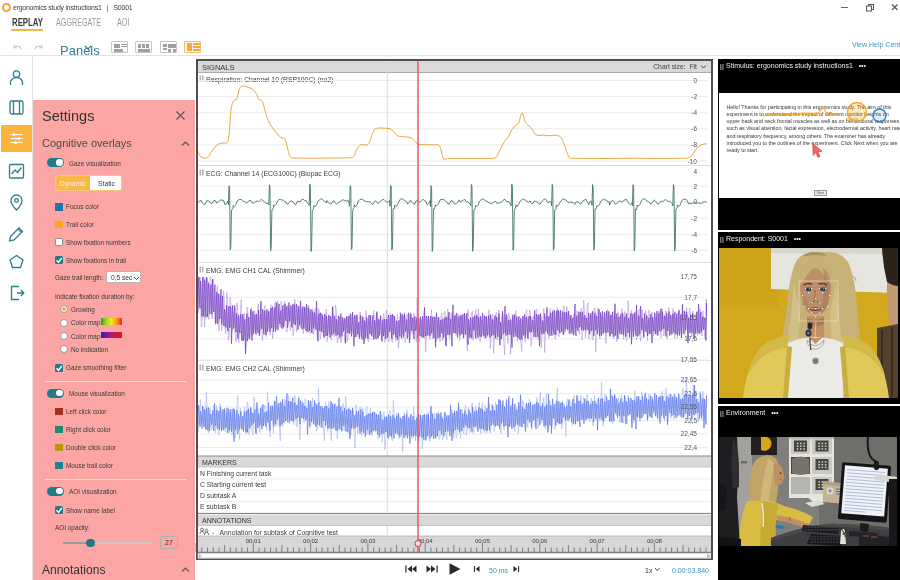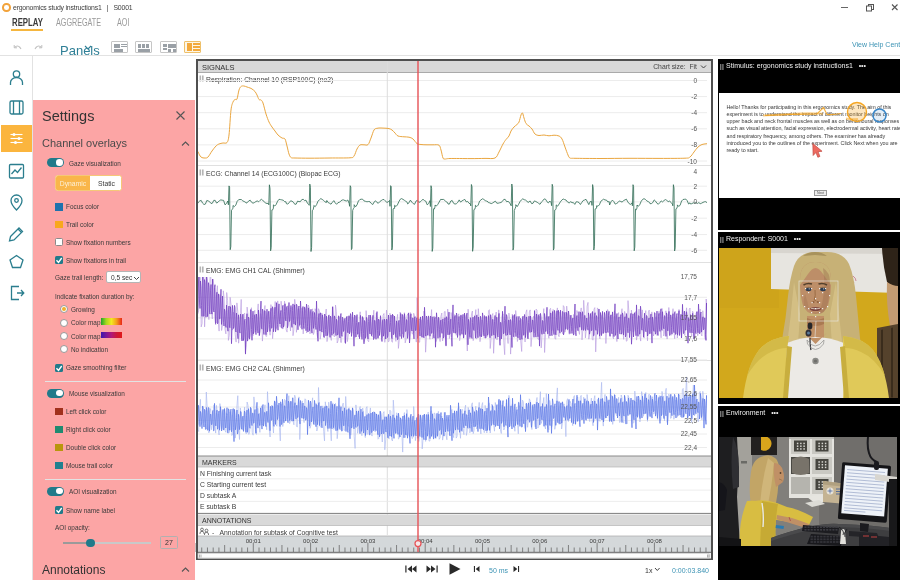--- a/index.html
+++ b/index.html
@@ -87,21 +87,21 @@
 <line x1="10.5" y1="86.5" x2="22.5" y2="86.5"></line>
         <circle cx="15.5" cy="86.5" r="1.5" stroke="none"></circle>
 </g>
 </svg>
 </div>
 <div class="abs" style="left:33px;top:56px;width:162px;height:524px;background:#fca5a5;margin-top:44px;">
     <div class="abs" style="left:9px;top:8px;font-size:14.5px;color:#333;">Settings</div>
     <svg class="abs" style="left:142px;top:10px;width:11px;height:11px;">
       <path d="M1.5 1.5 L9.5 9.5 M9.5 1.5 L1.5 9.5" stroke="#555" stroke-width="1.1"></path>
     </svg>
-    <div class="abs" style="left:9px;top:37px;font-size:11px;color:#4a4a4a;">Channel overlays</div>
+    <div class="abs" style="left:9px;top:37px;font-size:11px;color:#4a4a4a;">Cognitive overlays</div>
     <svg class="abs" style="left:148px;top:41px;width:9px;height:6px;">
       <path d="M1 4.5 L4.5 1 L8 4.5" stroke="#555" stroke-width="1.1" fill="none"></path>
     </svg>
     <div class="abs" style="left:14px;top:58px;width:17px;height:9px;border-radius:5px;background:#217a8a;">
       <div class="abs" style="left:9px;top:1.2px;width:6.6px;height:6.6px;border-radius:50%;background:#fff;"></div>
     </div>
     <div class="abs" style="left:36px;top:59.5px;font-size:6.4px;color:#3a3a3a;white-space:nowrap;">Gaze visualization</div>
     <div class="abs" style="left:22px;top:74.5px;width:67px;height:16px;border:1px solid #f5c878;border-radius:2.5px;overflow:hidden;background:#fff;">
 <div class="abs" style="left:0;top:0;width:34px;height:16px;background:#f9b64a;color:#fdf0d5;font-size:6.8px;text-align:center;line-height:15px;">Dynamic</div>
 <div class="abs" style="left:34px;top:0;width:33px;height:16px;color:#3a3a3a;font-size:6.8px;text-align:center;line-height:15px;">Static</div>

